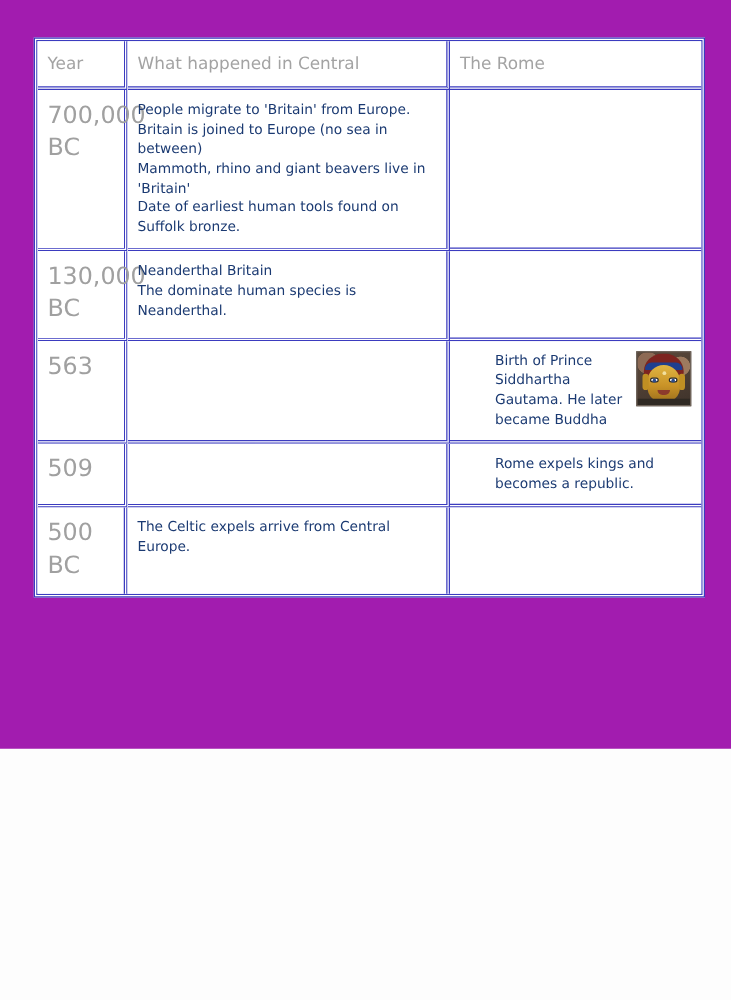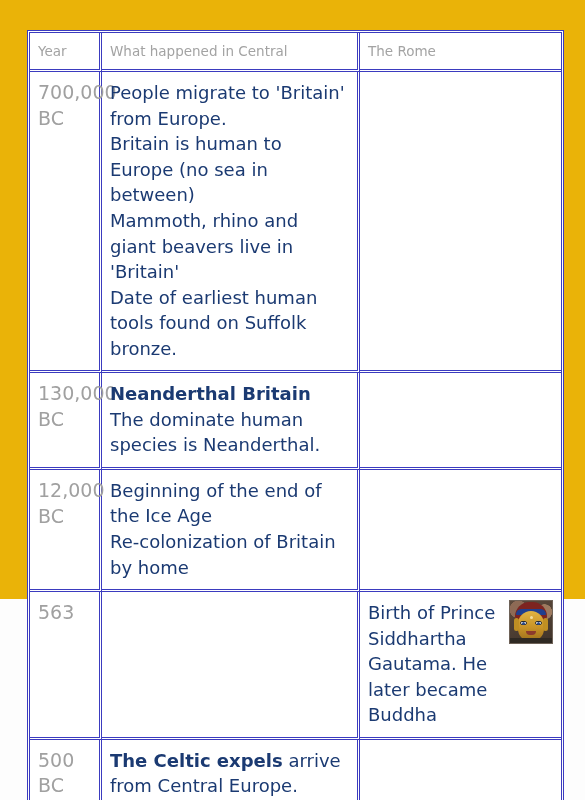--- a/index.html
+++ b/index.html
@@ -10,21 +10,21 @@
     width: 585px;
     height: 800px;
     background: #fdfdfd;
     font-family: "DejaVu Sans", sans-serif;
     overflow: hidden;
   }
   .page {
     position: relative;
     width: 585px;
     height: 599px;
-    background: #eab308;
+    background: #a21caf;
     box-sizing: border-box;
     padding: 30px 27px 0 27px;
   }
   table.timeline {
     border-collapse: separate;
     border-spacing: 0;
     width: 531px;
     table-layout: fixed;
     border: 3px double #3b3bbf;
     background: #ffffff;
@@ -56,37 +56,37 @@
     padding-bottom: 9px;
   }
   td.year {
     color: #a0a0a0;
     font-size: 19px;
     line-height: 1.35;
     white-space: pre-line;
   }
   td.body {
     color: #1b3a72;
-    font-size: 18px;
+    font-size: 11px;
     line-height: 1.42;
   }
   td.body p {
     margin: 0;
   }
   td.body p.gap {
     margin-top: 13px;
   }
-  .b { font-weight: bold; text-align: center; }
+  .b { font-weight: normal; text-align: center; }
   .world-cell-inner {
     display: flex;
     align-items: flex-start;
     justify-content: space-between;
     gap: 6px;
   }
-  .world-text { flex: 1 1 auto; }
+  .world-text { flex: 1 1 auto; margin-left: 28px; }
 
   
   .buddha-thumb {
     flex: 0 0 auto;
     width: 42px;
     height: 42px;
     position: relative;
     overflow: hidden;
     background: #4a3c33;
     border: 1px solid #6e6258;
@@ -185,49 +185,36 @@
         <th>What happened in Central</th>
         <th>The Rome</th>
       </tr>
     </thead>
     <tbody id="timeline-body">
         <tr>
           <td class="year">700,000
 BC</td>
           <td class="body">
             <p><span>People migrate to 'Britain' from Europe.</span></p>
-            <p><span>Britain is human to Europe (no sea in between)</span></p>
+            <p><span>Britain is joined to Europe (no sea in between)</span></p>
             <p><span>Mammoth, rhino and giant beavers live in 'Britain'</span></p>
             <p><span>Date of earliest human tools found on Suffolk bronze.</span></p>
           </td>
           <td class="body">
             <div class="world-cell-inner">
               <div class="world-text"></div>
             </div>
           </td>
         </tr>
         <tr>
           <td class="year">130,000
 BC</td>
           <td class="body">
             <p><span class="b">Neanderthal Britain</span></p>
             <p><span>The dominate human species is Neanderthal.</span></p>
-          </td>
-          <td class="body">
-            <div class="world-cell-inner">
-              <div class="world-text"></div>
-            </div>
-          </td>
-        </tr>
-        <tr>
-          <td class="year">12,000
-BC</td>
-          <td class="body">
-            <p><span>Beginning of the end of the Ice Age</span></p>
-            <p><span>Re-colonization of Britain by home</span></p>
           </td>
           <td class="body">
             <div class="world-cell-inner">
               <div class="world-text"></div>
             </div>
           </td>
         </tr>
         <tr>
           <td class="year">563</td>
           <td class="body"></td>
@@ -248,20 +235,31 @@
                 <div class="bd-pupil-l"></div>
                 <div class="bd-pupil-r"></div>
                 <div class="bd-dot"></div>
                 <div class="bd-mouth"></div>
                 <div class="bd-base"></div>
               </div>
             </div>
           </td>
         </tr>
         <tr>
+          <td class="year">509</td>
+          <td class="body"></td>
+          <td class="body">
+            <div class="world-cell-inner">
+              <div class="world-text">
+                <p><span>Rome expels kings and becomes a republic.</span></p>
+              </div>
+            </div>
+          </td>
+        </tr>
+        <tr>
           <td class="year">500 BC</td>
           <td class="body">
             <p><span class="b">The Celtic expels</span><span> arrive from Central Europe.</span></p>
           </td>
           <td class="body">
             <div class="world-cell-inner">
               <div class="world-text"></div>
             </div>
           </td>
         </tr>

